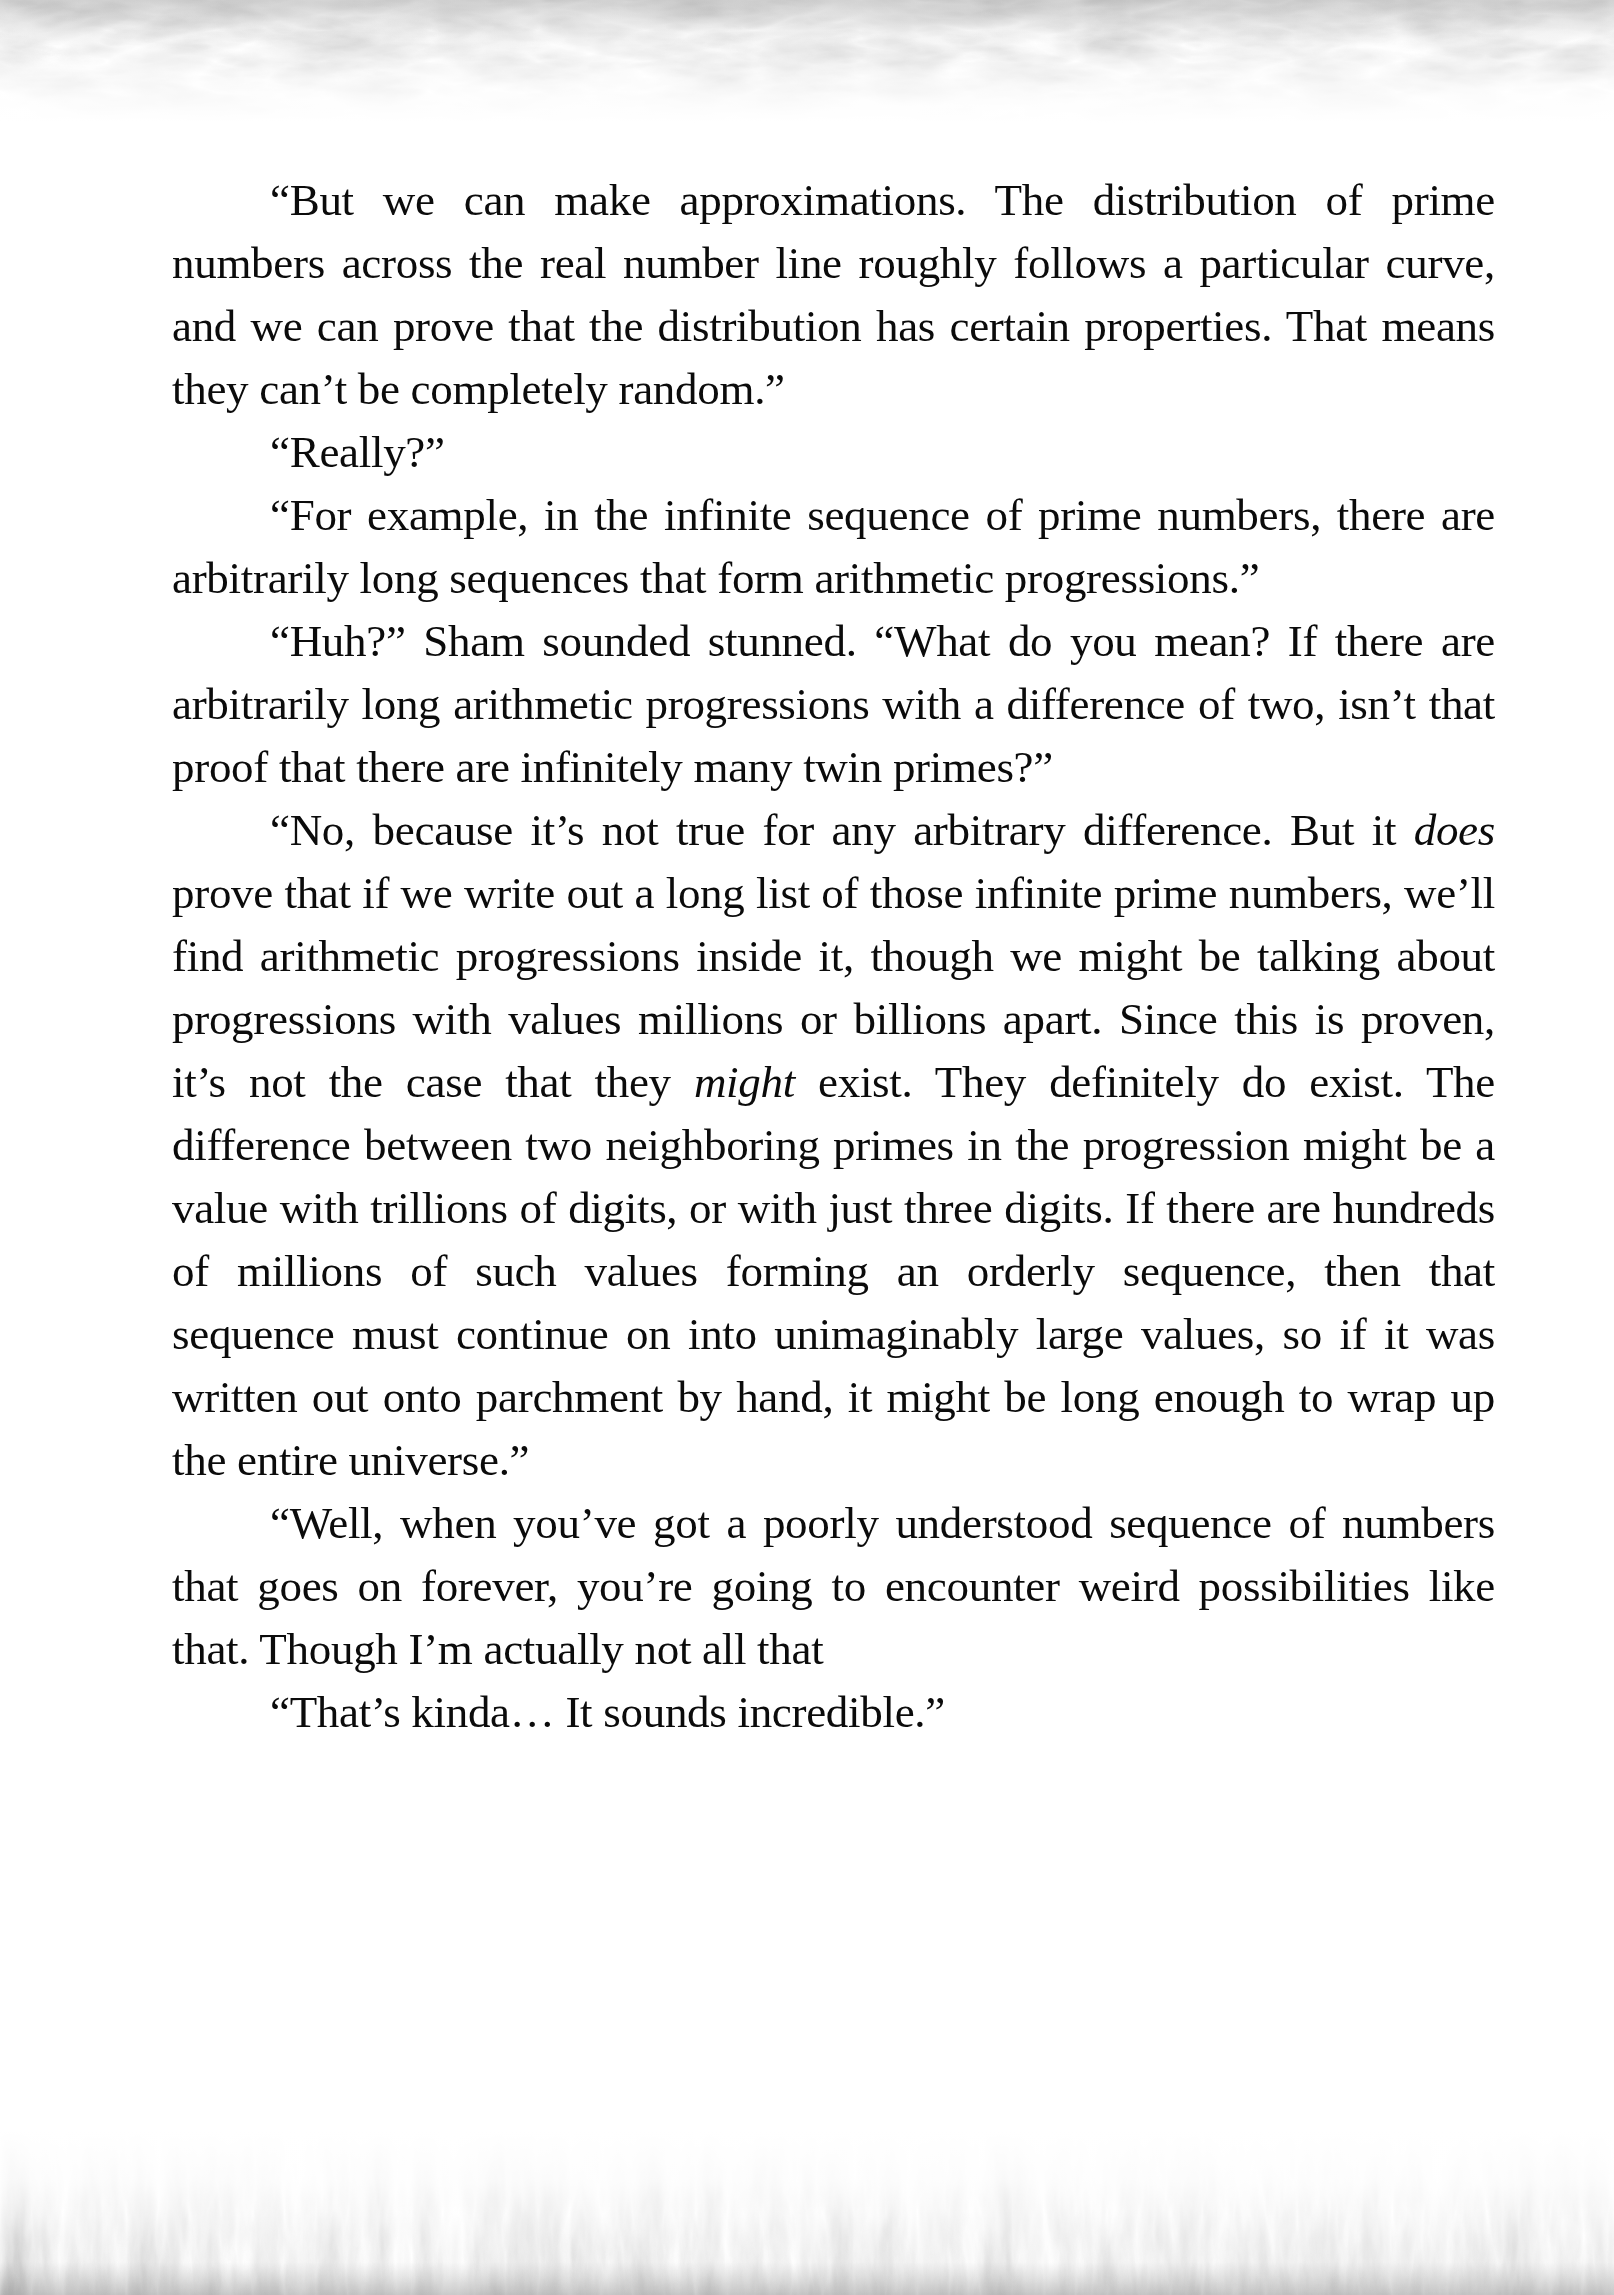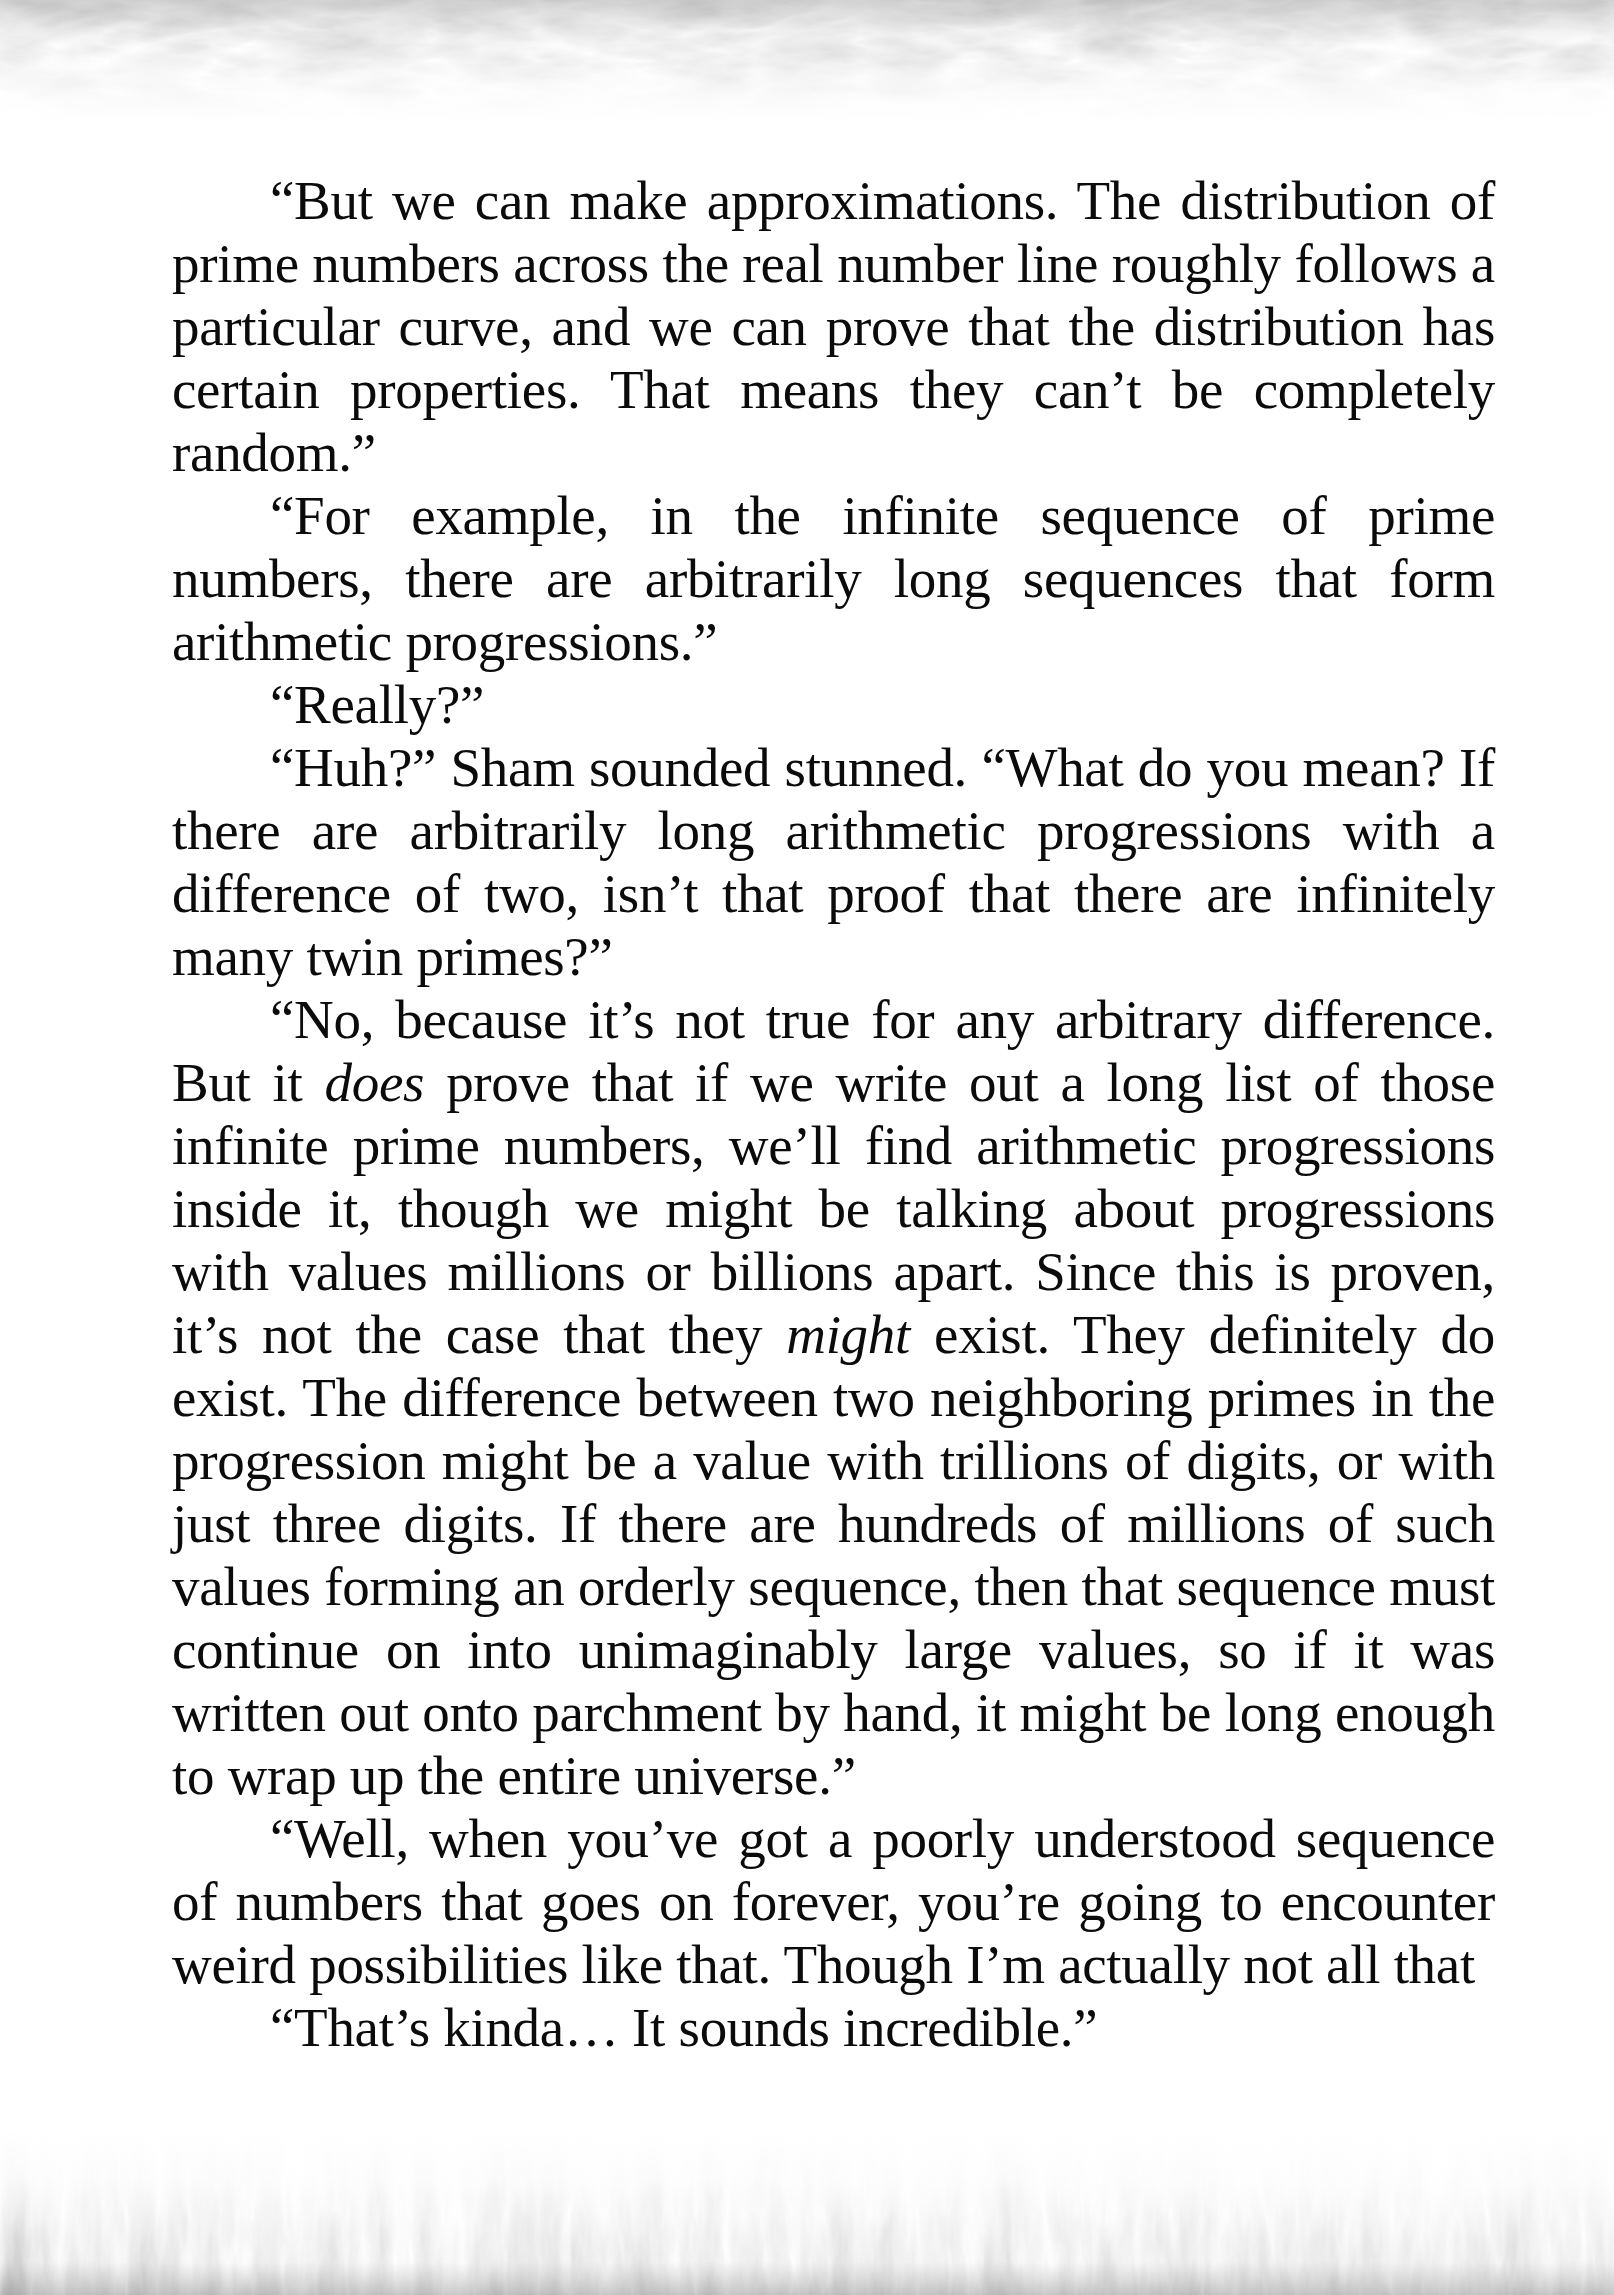--- a/index.html
+++ b/index.html
@@ -13,21 +13,21 @@
   .tex { position: absolute; left: 0; display: block; }
   .tex.top { top: 0; }
   .tex.bottom { bottom: 0; }
   .text-column {
     position: absolute;
     left: 172px;
     right: 119px;
     top: 169px;
     color: var(--fg, #0b0b0b);
     font-family: "Liberation Serif", serif;
-    font-size: 55px;
+    font-size: 45px;
     line-height: 63px;
     text-align: justify;
     letter-spacing: -0.3px;
     hyphens: none;
   }
   p.para { margin: 0; padding: 0; text-indent: 98px; }
   p.para em { }
 </style>
 </head>
 <body>
@@ -109,20 +109,20 @@
   </defs>
   <rect width="2560" height="260" fill="#ffffff"></rect>
   <rect width="2560" height="260" filter="url(#marbleBot)"></rect>
   <rect width="2560" height="260" filter="url(#veinsBot)" opacity="0.5"></rect>
   <rect width="2560" height="260" fill="url(#edgeBot)"></rect>
   <rect width="2560" height="260" fill="url(#fadeBot)"></rect>
 </svg>
 
 <div class="text-column">
     <p class="para"><span>“But we can make approximations. The distribution of prime numbers across the real number line roughly follows a particular curve, and we can prove that the distribution has certain properties. That means they can’t be completely random.”</span></p>
+    <p class="para"><span>“Really?”</span></p>
     <p class="para"><span>“For example, in the infinite sequence of prime numbers, there are arbitrarily long sequences that form arithmetic progressions.”</span></p>
-    <p class="para"><span>“Really?”</span></p>
     <p class="para"><span>“Huh?” Sham sounded stunned. “What do you mean? If there are arbitrarily long arithmetic progressions with a difference of two, isn’t that proof that there are infinitely many twin primes?”</span></p>
     <p class="para"><span>“No, because it’s not true for any arbitrary difference. But it </span><em>does</em><span> prove that if we write out a long list of those infinite prime numbers, we’ll find arithmetic progressions inside it, though we might be talking about progressions with values millions or billions apart. Since this is proven, it’s not the case that they </span><em>might</em><span> exist. They definitely do exist. The difference between two neighboring primes in the progression might be a value with trillions of digits, or with just three digits. If there are hundreds of millions of such values forming an orderly sequence, then that sequence must continue on into unimaginably large values, so if it was written out onto parchment by hand, it might be long enough to wrap up the entire universe.”</span></p>
     <p class="para"><span>“Well, when you’ve got a poorly understood sequence of numbers that goes on forever, you’re going to encounter weird possibilities like that. Though I’m actually not all that</span></p>
     <p class="para"><span>“That’s kinda… It sounds incredible.”</span></p>
   </div>
 
 
 </body></html>

